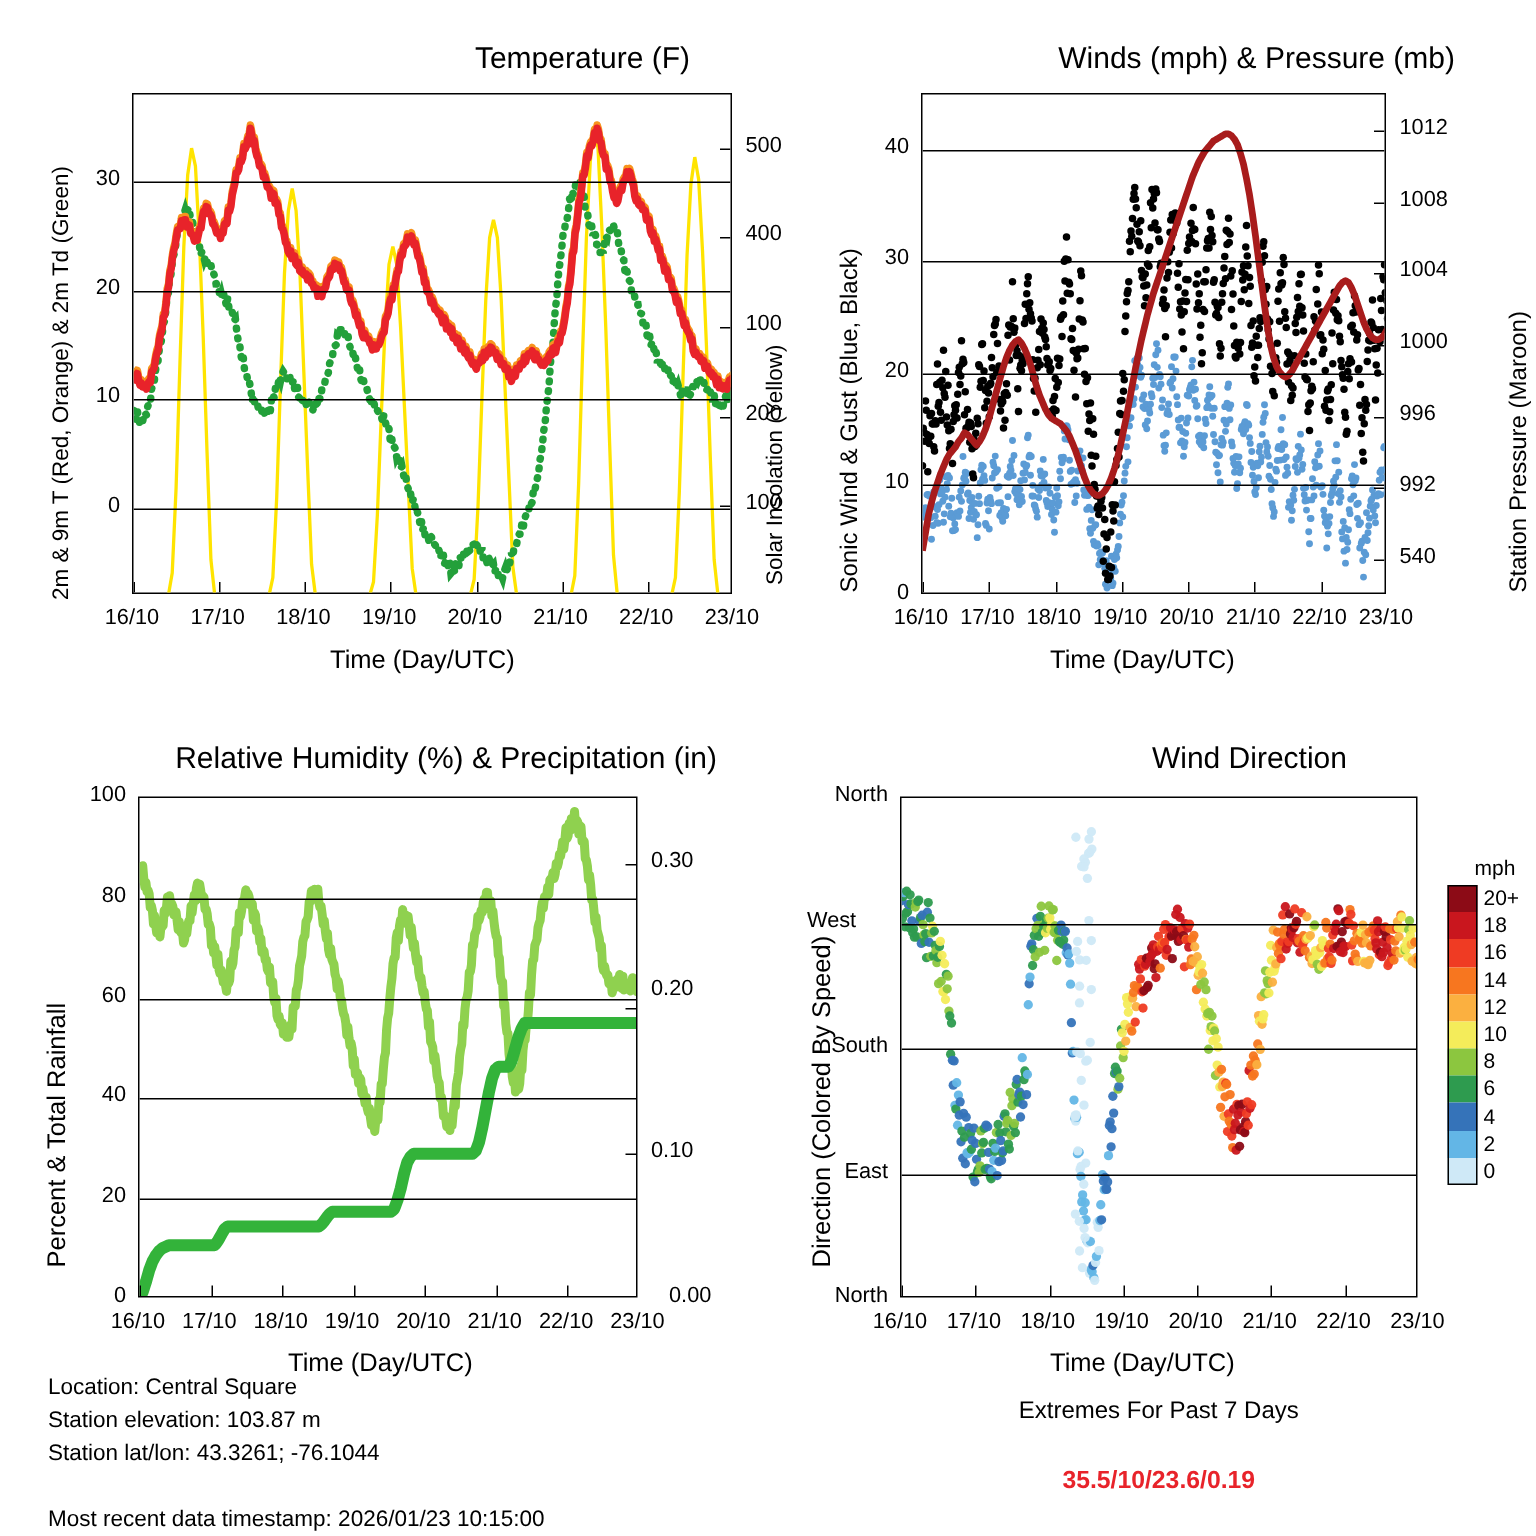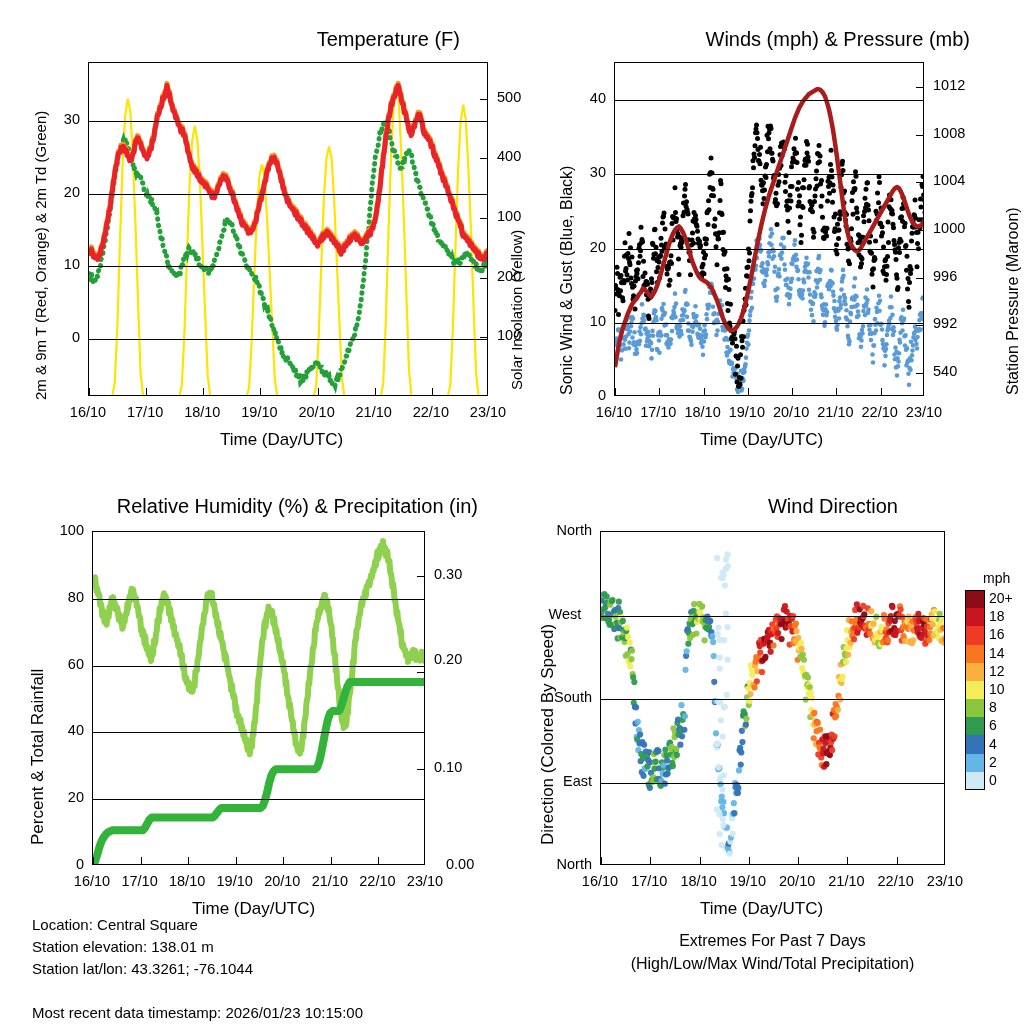--- a/index.html
+++ b/index.html
@@ -2140,26 +2140,26 @@
         <div class="legend-label" style="left: 24px; top: 145.545px; position: absolute;">4</div>
         <div class="legend-swatch" style="top: 163.636px; width: 20px; height: 18.1818px; background: rgb(99, 182, 230); position: absolute; left: 0px;"></div>
         <div class="legend-label" style="left: 24px; top: 163.727px; position: absolute;">2</div>
         <div class="legend-swatch" style="top: 181.818px; width: 20px; height: 18.1818px; background: rgb(207, 233, 247); position: absolute; left: 0px;"></div>
         <div class="legend-label" style="left: 24px; top: 181.909px; position: absolute;">0</div>
         <div style="position: absolute; left: 0px; top: 0px; width: 20px; height: 200px; border: 1px solid rgb(0, 0, 0); box-sizing: border-box;"></div>
       </div>
   </div>
 
   <div class="footer-text" style="left:32px; top:916px;">Location: Central Square</div>
-  <div class="footer-text" style="left:32px; top:938px;">Station elevation: 138.01 m</div>
+  <div class="footer-text" style="left:32px; top:938px;">Station elevation: 103.87 m</div>
   <div class="footer-text" style="left:32px; top:960px;">Station lat/lon: 43.3261; -76.1044</div>
   <div class="footer-text" style="left:32px; top:1004px;">Most recent data timestamp: 2026/01/23 10:15:00</div>
 
   <div class="extremes" style="left:600px; top:932px; width:345px;">Extremes For Past 7 Days</div>
-  <div class="extremes" style="left:600px; top:955px; width:345px;">(High/Low/Max Wind/Total Precipitation)</div>
+  <div class="extremes extremes-value" style="left:600px; top:978px; width:345px;">35.5/10/23.6/0.19</div>
 
 <div class="tick-y" style="left: 60px; top: 328.913px; width: 20px; text-align: right;">0</div>
     <div class="tick-y" style="left: 60px; top: 256.304px; width: 20px; text-align: right;">10</div>
     <div class="tick-y" style="left: 60px; top: 183.696px; width: 20px; text-align: right;">20</div>
     <div class="tick-y" style="left: 60px; top: 111.087px; width: 20px; text-align: right;">30</div>
     <div class="tick-y" style="left: 497px; top: 327.357px;">100</div>
     <div class="tick-y" style="left: 497px; top: 267.714px;">200</div>
     <div class="tick-y" style="left: 497px; top: 208.071px;">100</div>
     <div class="tick-y" style="left: 497px; top: 148.429px;">400</div>
     <div class="tick-y" style="left: 497px; top: 88.7857px;">500</div>
@@ -2203,21 +2203,21 @@
     <div class="tick-y" style="left: 434px; top: 565.565px;">0.30</div>
     <div class="tick-x" style="left: 66px; top: 873px; width: 52px;">16/10</div>
     <div class="tick-x" style="left: 113.571px; top: 873px; width: 52px;">17/10</div>
     <div class="tick-x" style="left: 161.143px; top: 873px; width: 52px;">18/10</div>
     <div class="tick-x" style="left: 208.714px; top: 873px; width: 52px;">19/10</div>
     <div class="tick-x" style="left: 256.286px; top: 873px; width: 52px;">20/10</div>
     <div class="tick-x" style="left: 303.857px; top: 873px; width: 52px;">21/10</div>
     <div class="tick-x" style="left: 351.429px; top: 873px; width: 52px;">22/10</div>
     <div class="tick-x" style="left: 399px; top: 873px; width: 52px;">23/10</div>
     <div class="tick-y" style="left: 538px; top: 522px; width: 54px; text-align: right;">North</div>
-    <div class="tick-y" style="left: 538px; top: 605.5px; width: 54px; text-align: center;">West</div>
+    <div class="tick-y" style="left: 538px; top: 605.5px; width: 54px; text-align: left;">West</div>
     <div class="tick-y" style="left: 538px; top: 689px; width: 54px; text-align: right;">South</div>
     <div class="tick-y" style="left: 538px; top: 772.5px; width: 54px; text-align: right;">East</div>
     <div class="tick-y" style="left: 538px; top: 856px; width: 54px; text-align: right;">North</div>
     <div class="tick-x" style="left: 574px; top: 873px; width: 52px;">16/10</div>
     <div class="tick-x" style="left: 623.286px; top: 873px; width: 52px;">17/10</div>
     <div class="tick-x" style="left: 672.571px; top: 873px; width: 52px;">18/10</div>
     <div class="tick-x" style="left: 721.857px; top: 873px; width: 52px;">19/10</div>
     <div class="tick-x" style="left: 771.143px; top: 873px; width: 52px;">20/10</div>
     <div class="tick-x" style="left: 820.429px; top: 873px; width: 52px;">21/10</div>
     <div class="tick-x" style="left: 869.714px; top: 873px; width: 52px;">22/10</div>

